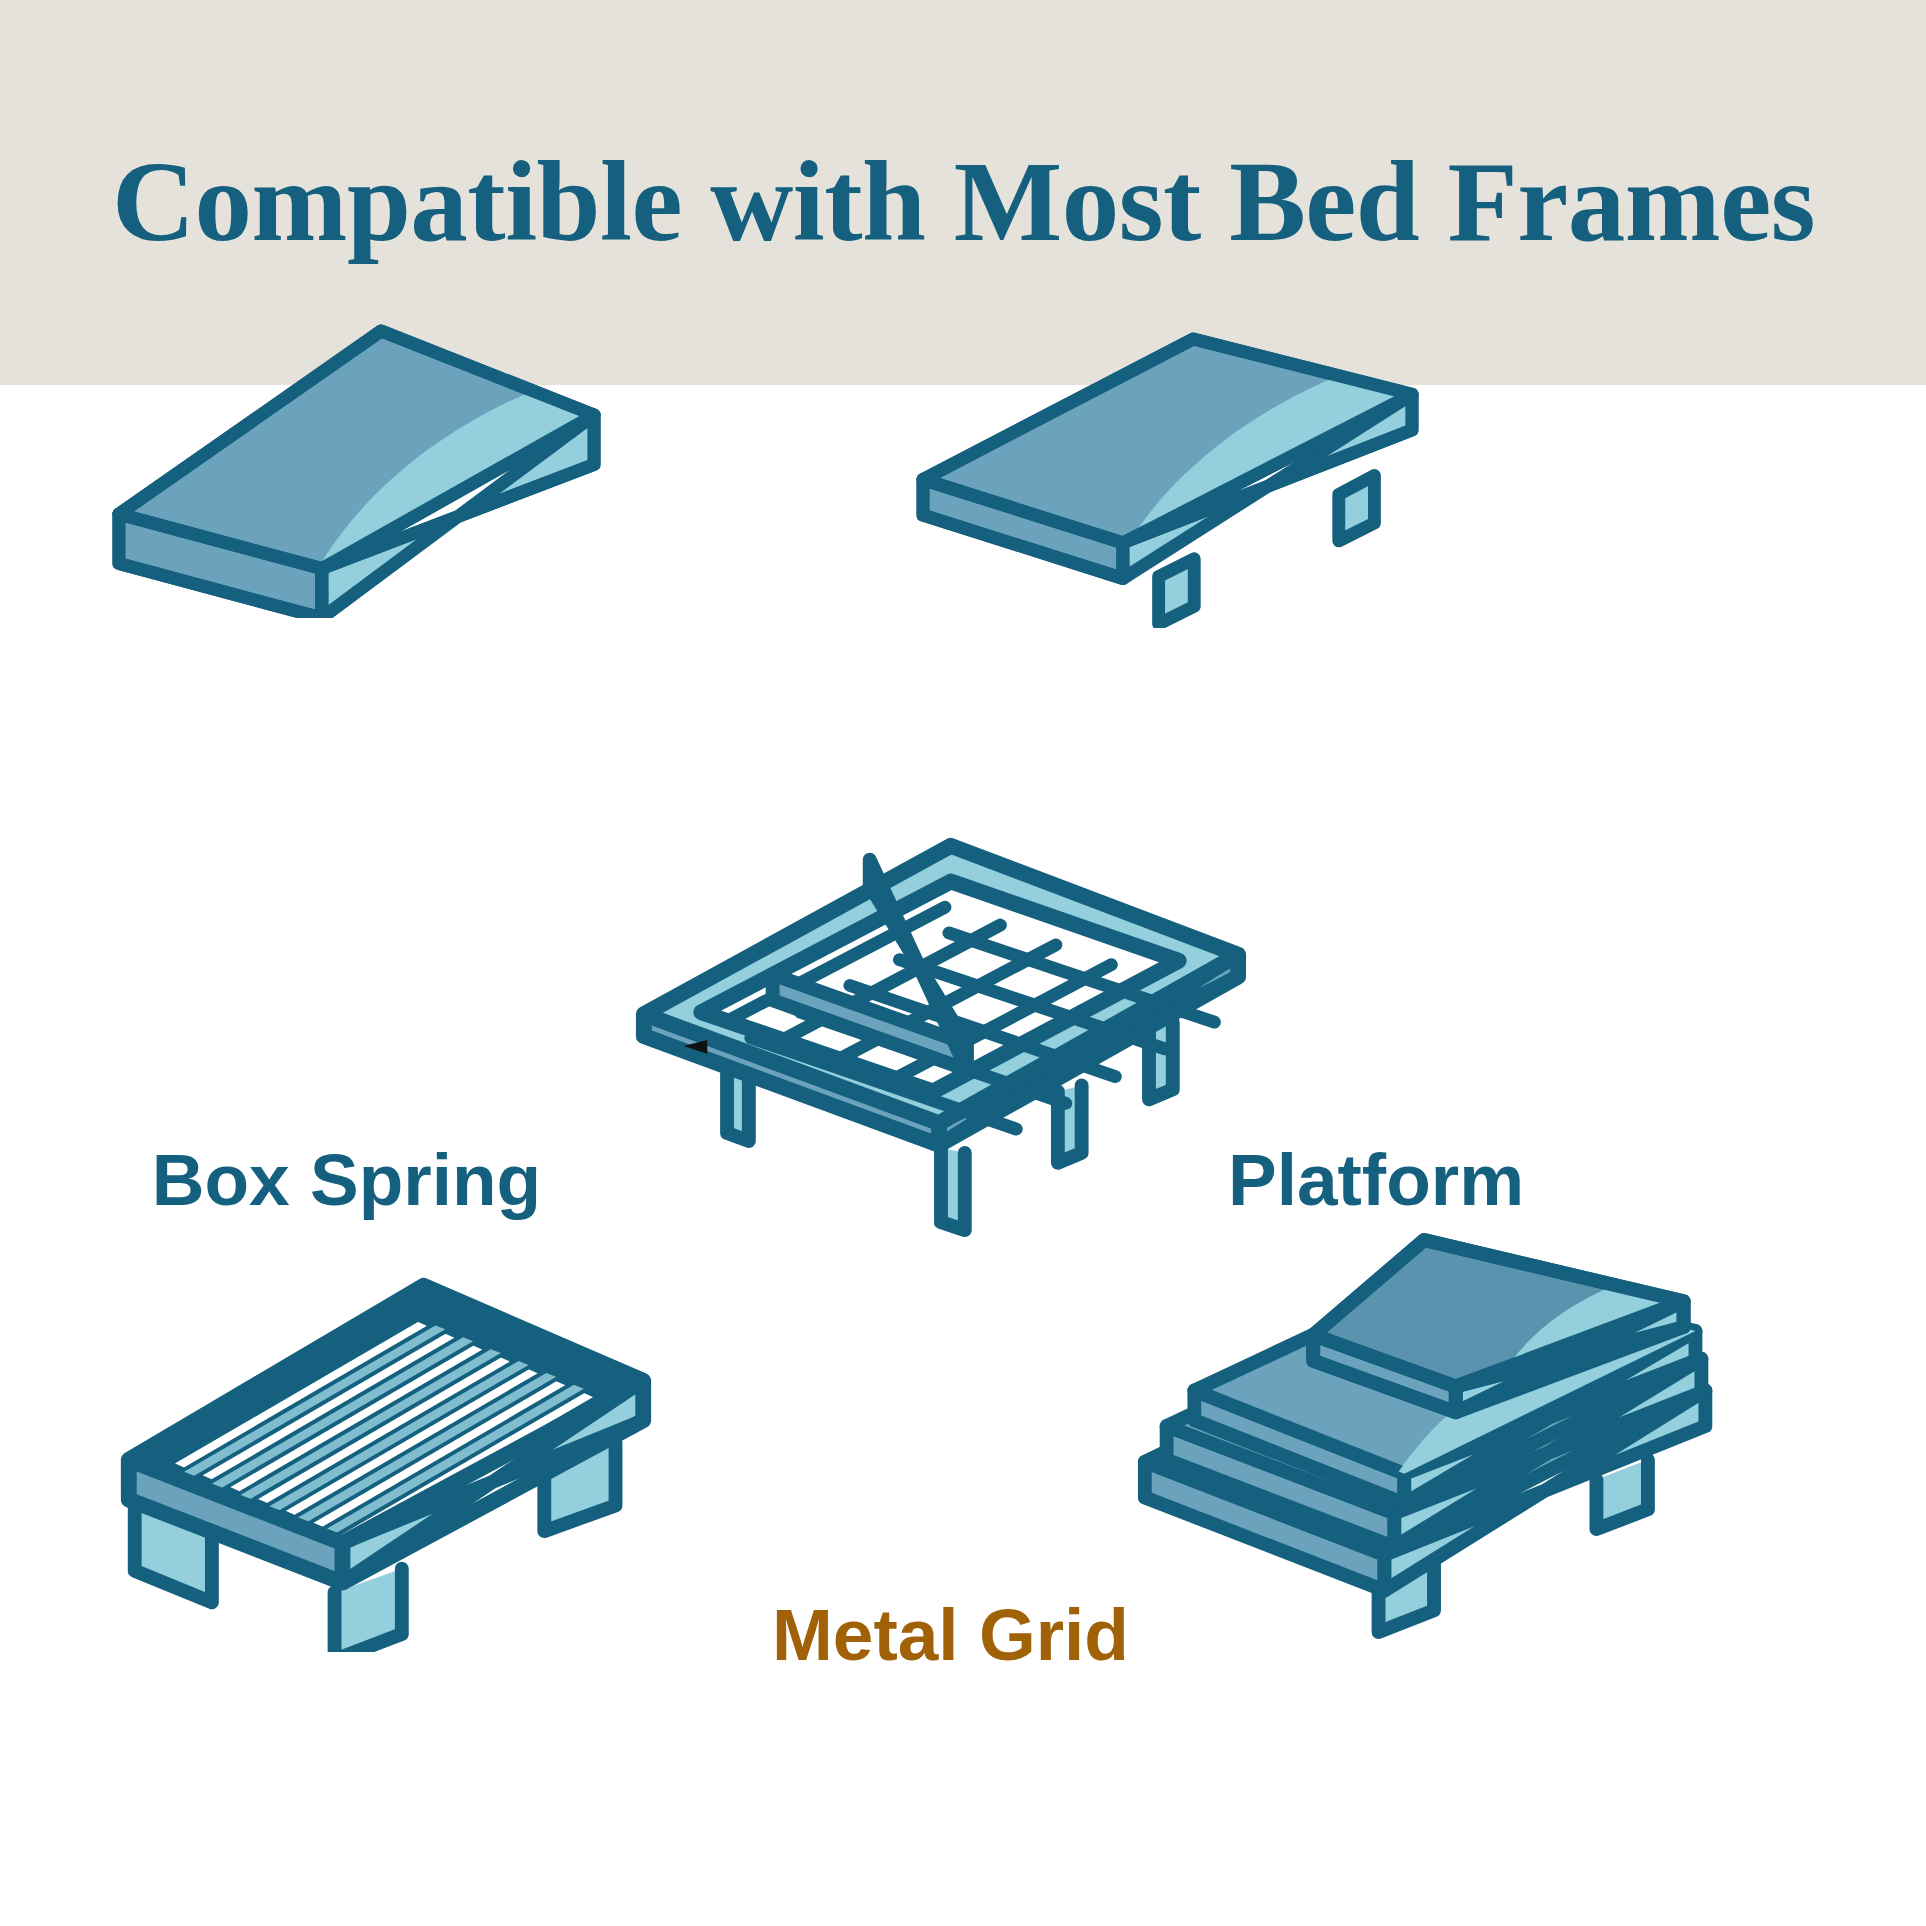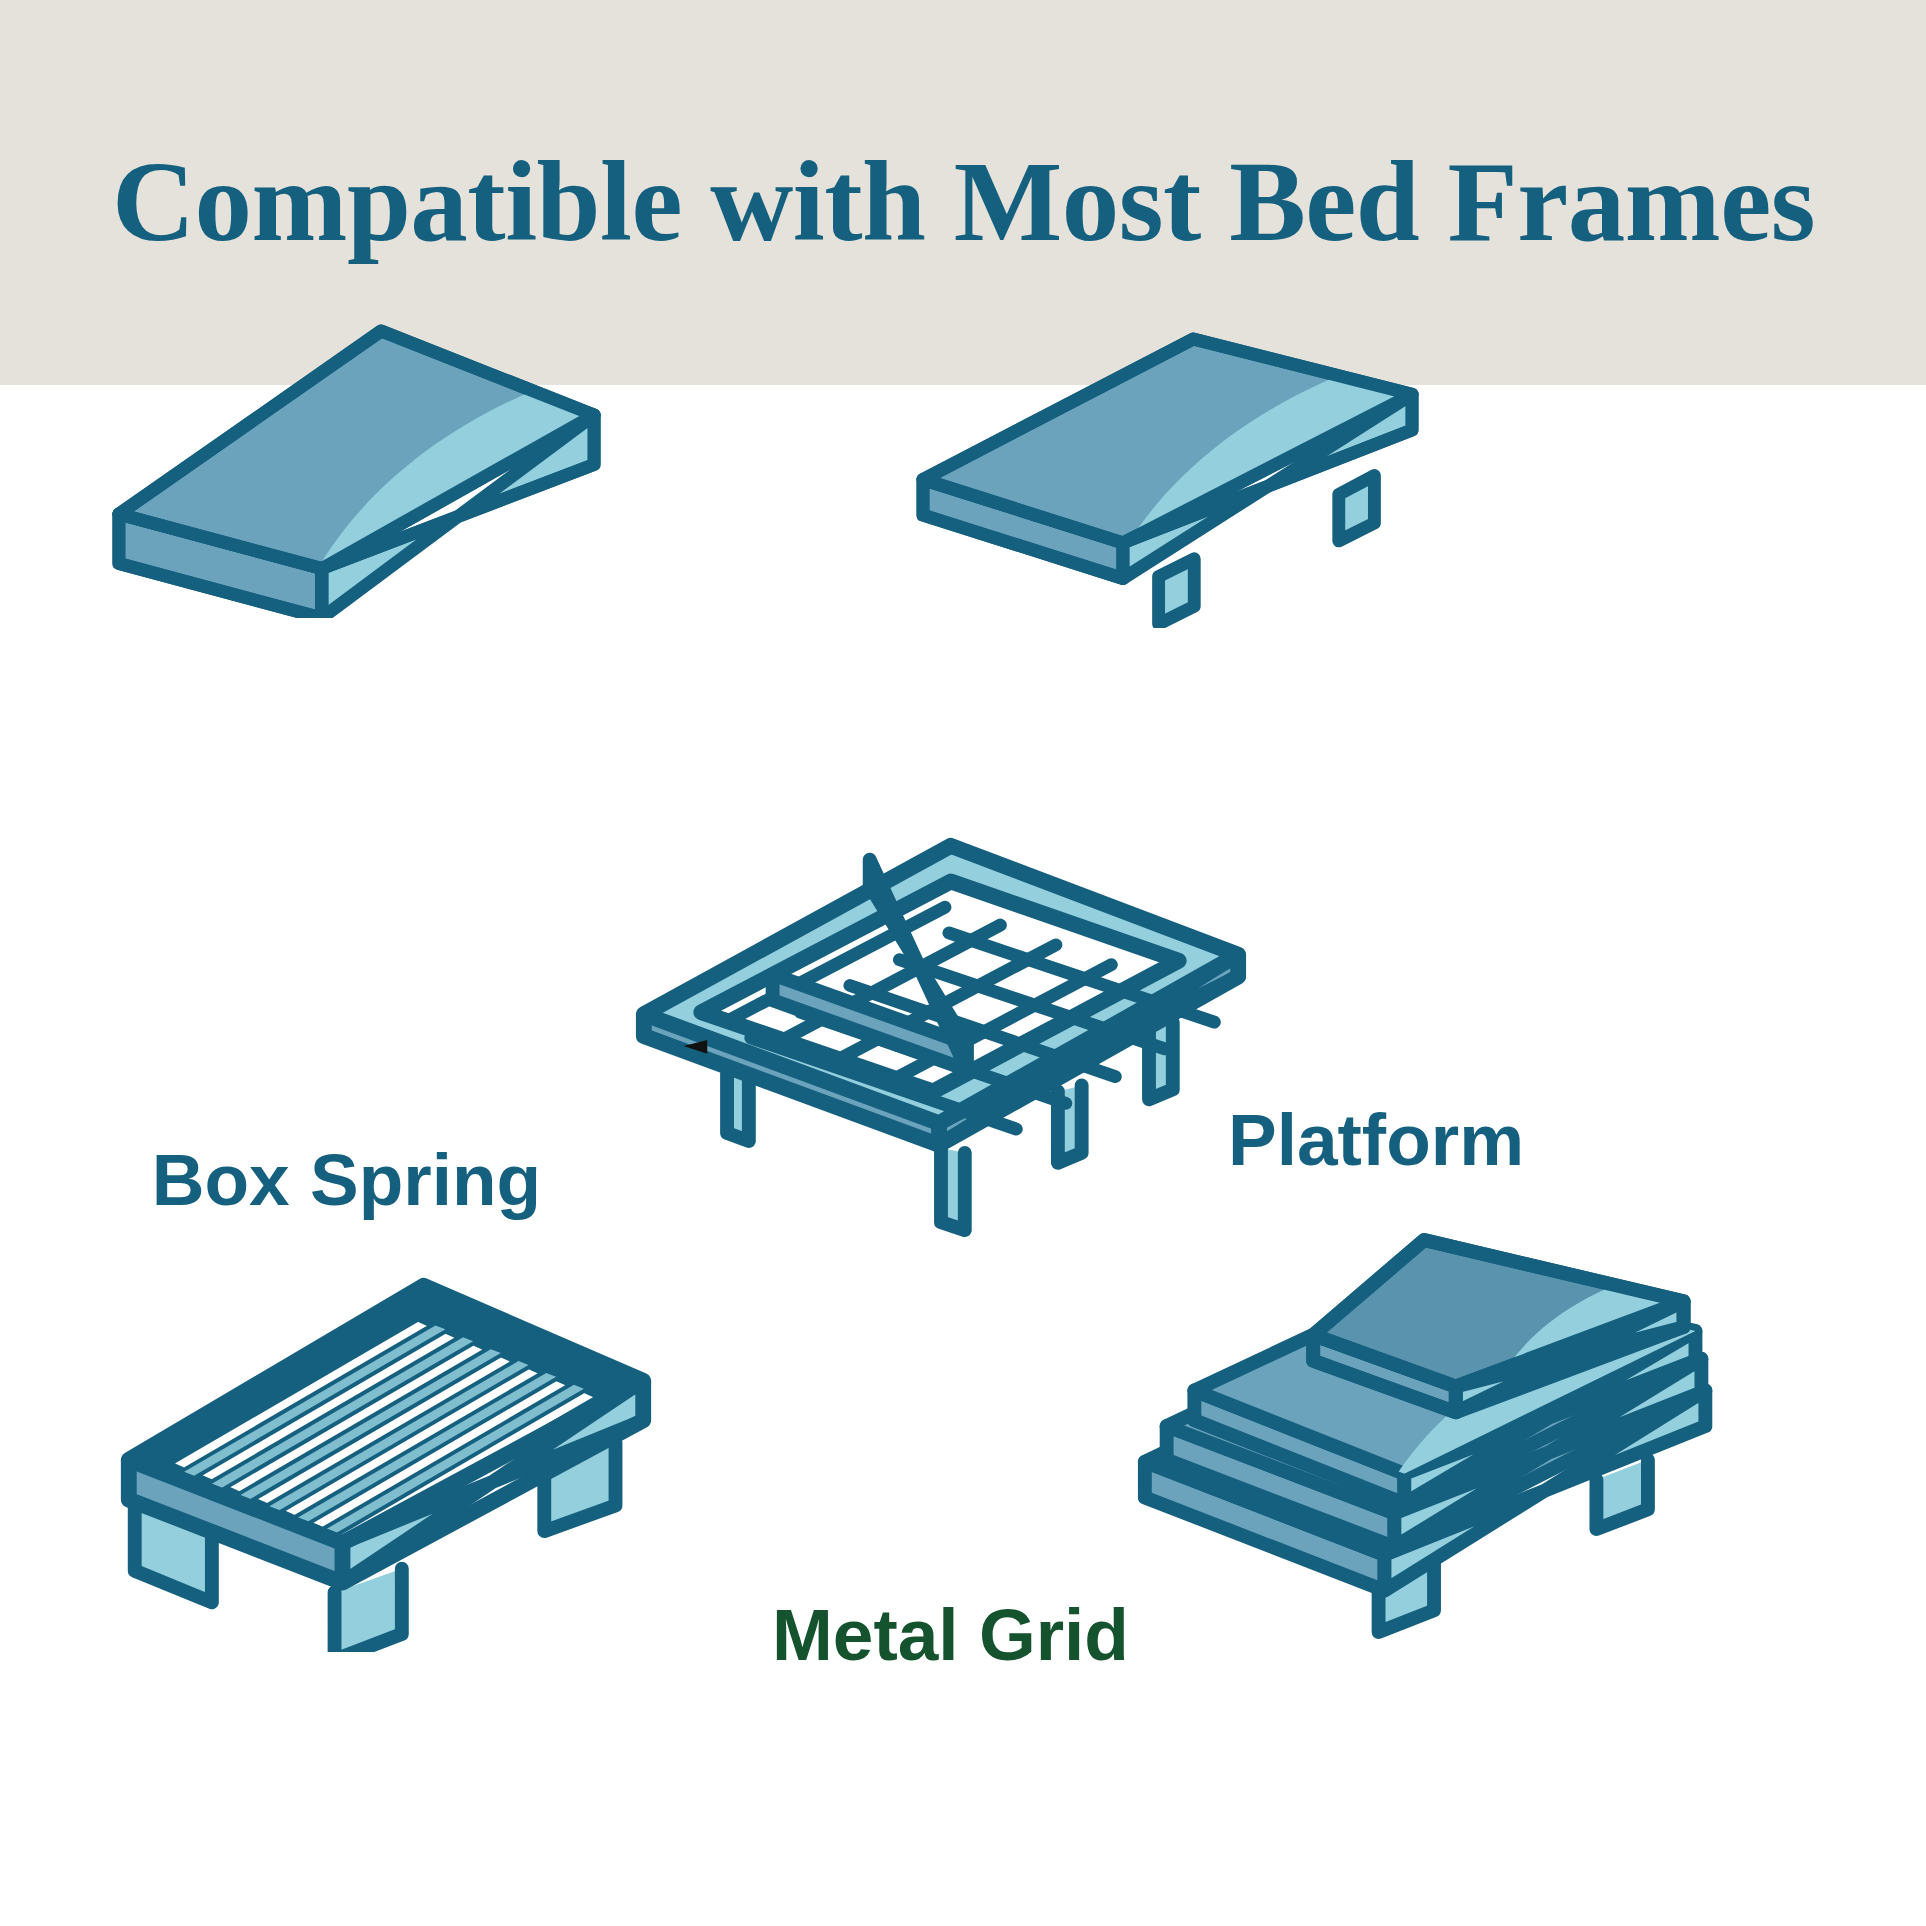--- a/index.html
+++ b/index.html
@@ -58,21 +58,21 @@
     position: absolute;
     font-family: "Liberation Sans", sans-serif;
     font-weight: bold;
     font-size: 73px;
     line-height: 1;
     color: #15607f;
     white-space: nowrap;
     text-align: center;
   }
   #cap-box-spring      { left: 0;    top: 832px;  width: 693px; }
-  #cap-platform        { left: 1000px; top: 792px;  width: 752px; }
+  #cap-platform        { left: 1000px; top: 832px;  width: 752px; }
   #cap-metal-grid      { left: 604px;  top: 1287px; width: 693px; }
 </style>
 </head>
 <body style="background: rgb(255, 255, 255);">
 
 <div id="header-band" style="background: rgb(229, 226, 219);">
   <h1 id="page-title" style="color: rgb(21, 96, 127);">Compatible with Most Bed Frames</h1>
 </div>
 
 <div id="illustrations">
@@ -252,16 +252,16 @@
       <g fill="none" stroke="#15607f" stroke-width="14" stroke-linejoin="round">
         <path d="M186 104 L298 8 L560 70 L330 156 Z"></path>
         <path d="M186 104 L186 130 L330 182 L330 156"></path>
         <path d="M330 182 L560 96 L560 70"></path>
       </g>
     </svg>
   </div>
 
   <div class="caption" id="cap-box-spring" style="color: rgb(21, 96, 127);">Box Spring</div>
   <div class="caption" id="cap-platform" style="color: rgb(21, 96, 127);">Platform</div>
-  <div class="caption" id="cap-metal-grid" style="color: #14532d;">Metal Grid</div>
+  <div class="caption" id="cap-metal-grid" style="color: #a16207;">Metal Grid</div>
 
 </div>
 
 
 </body></html>

